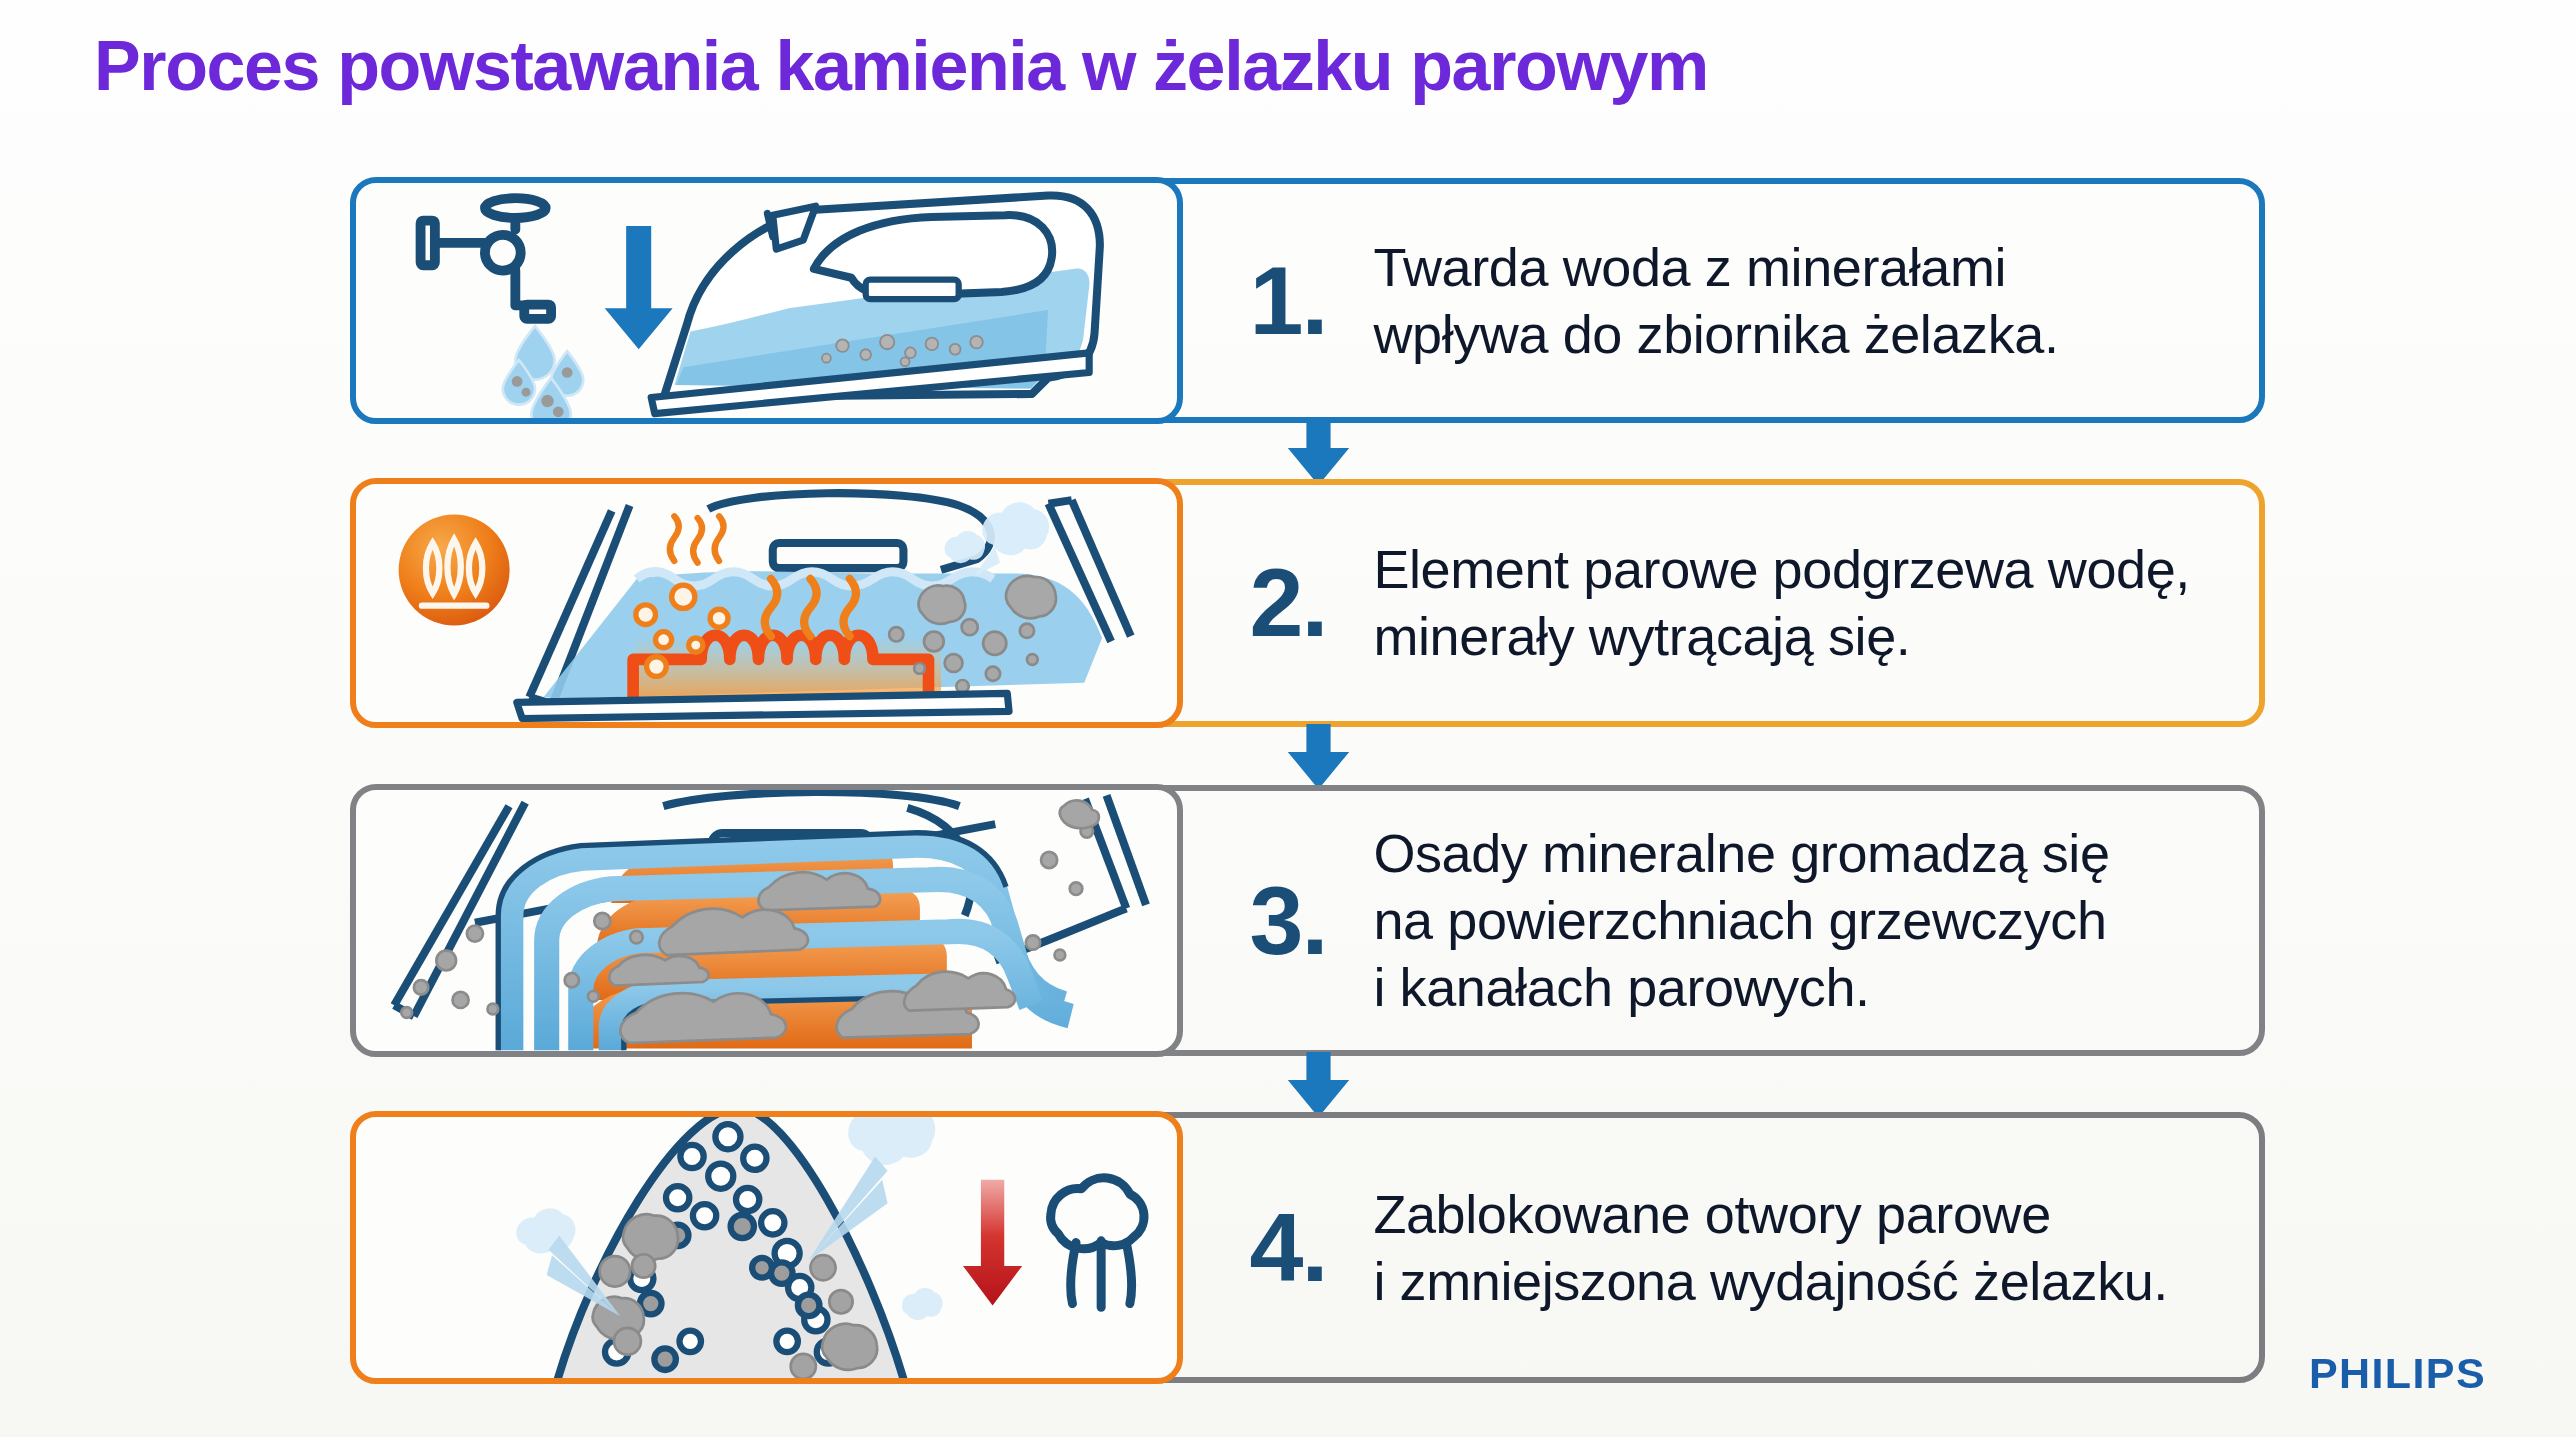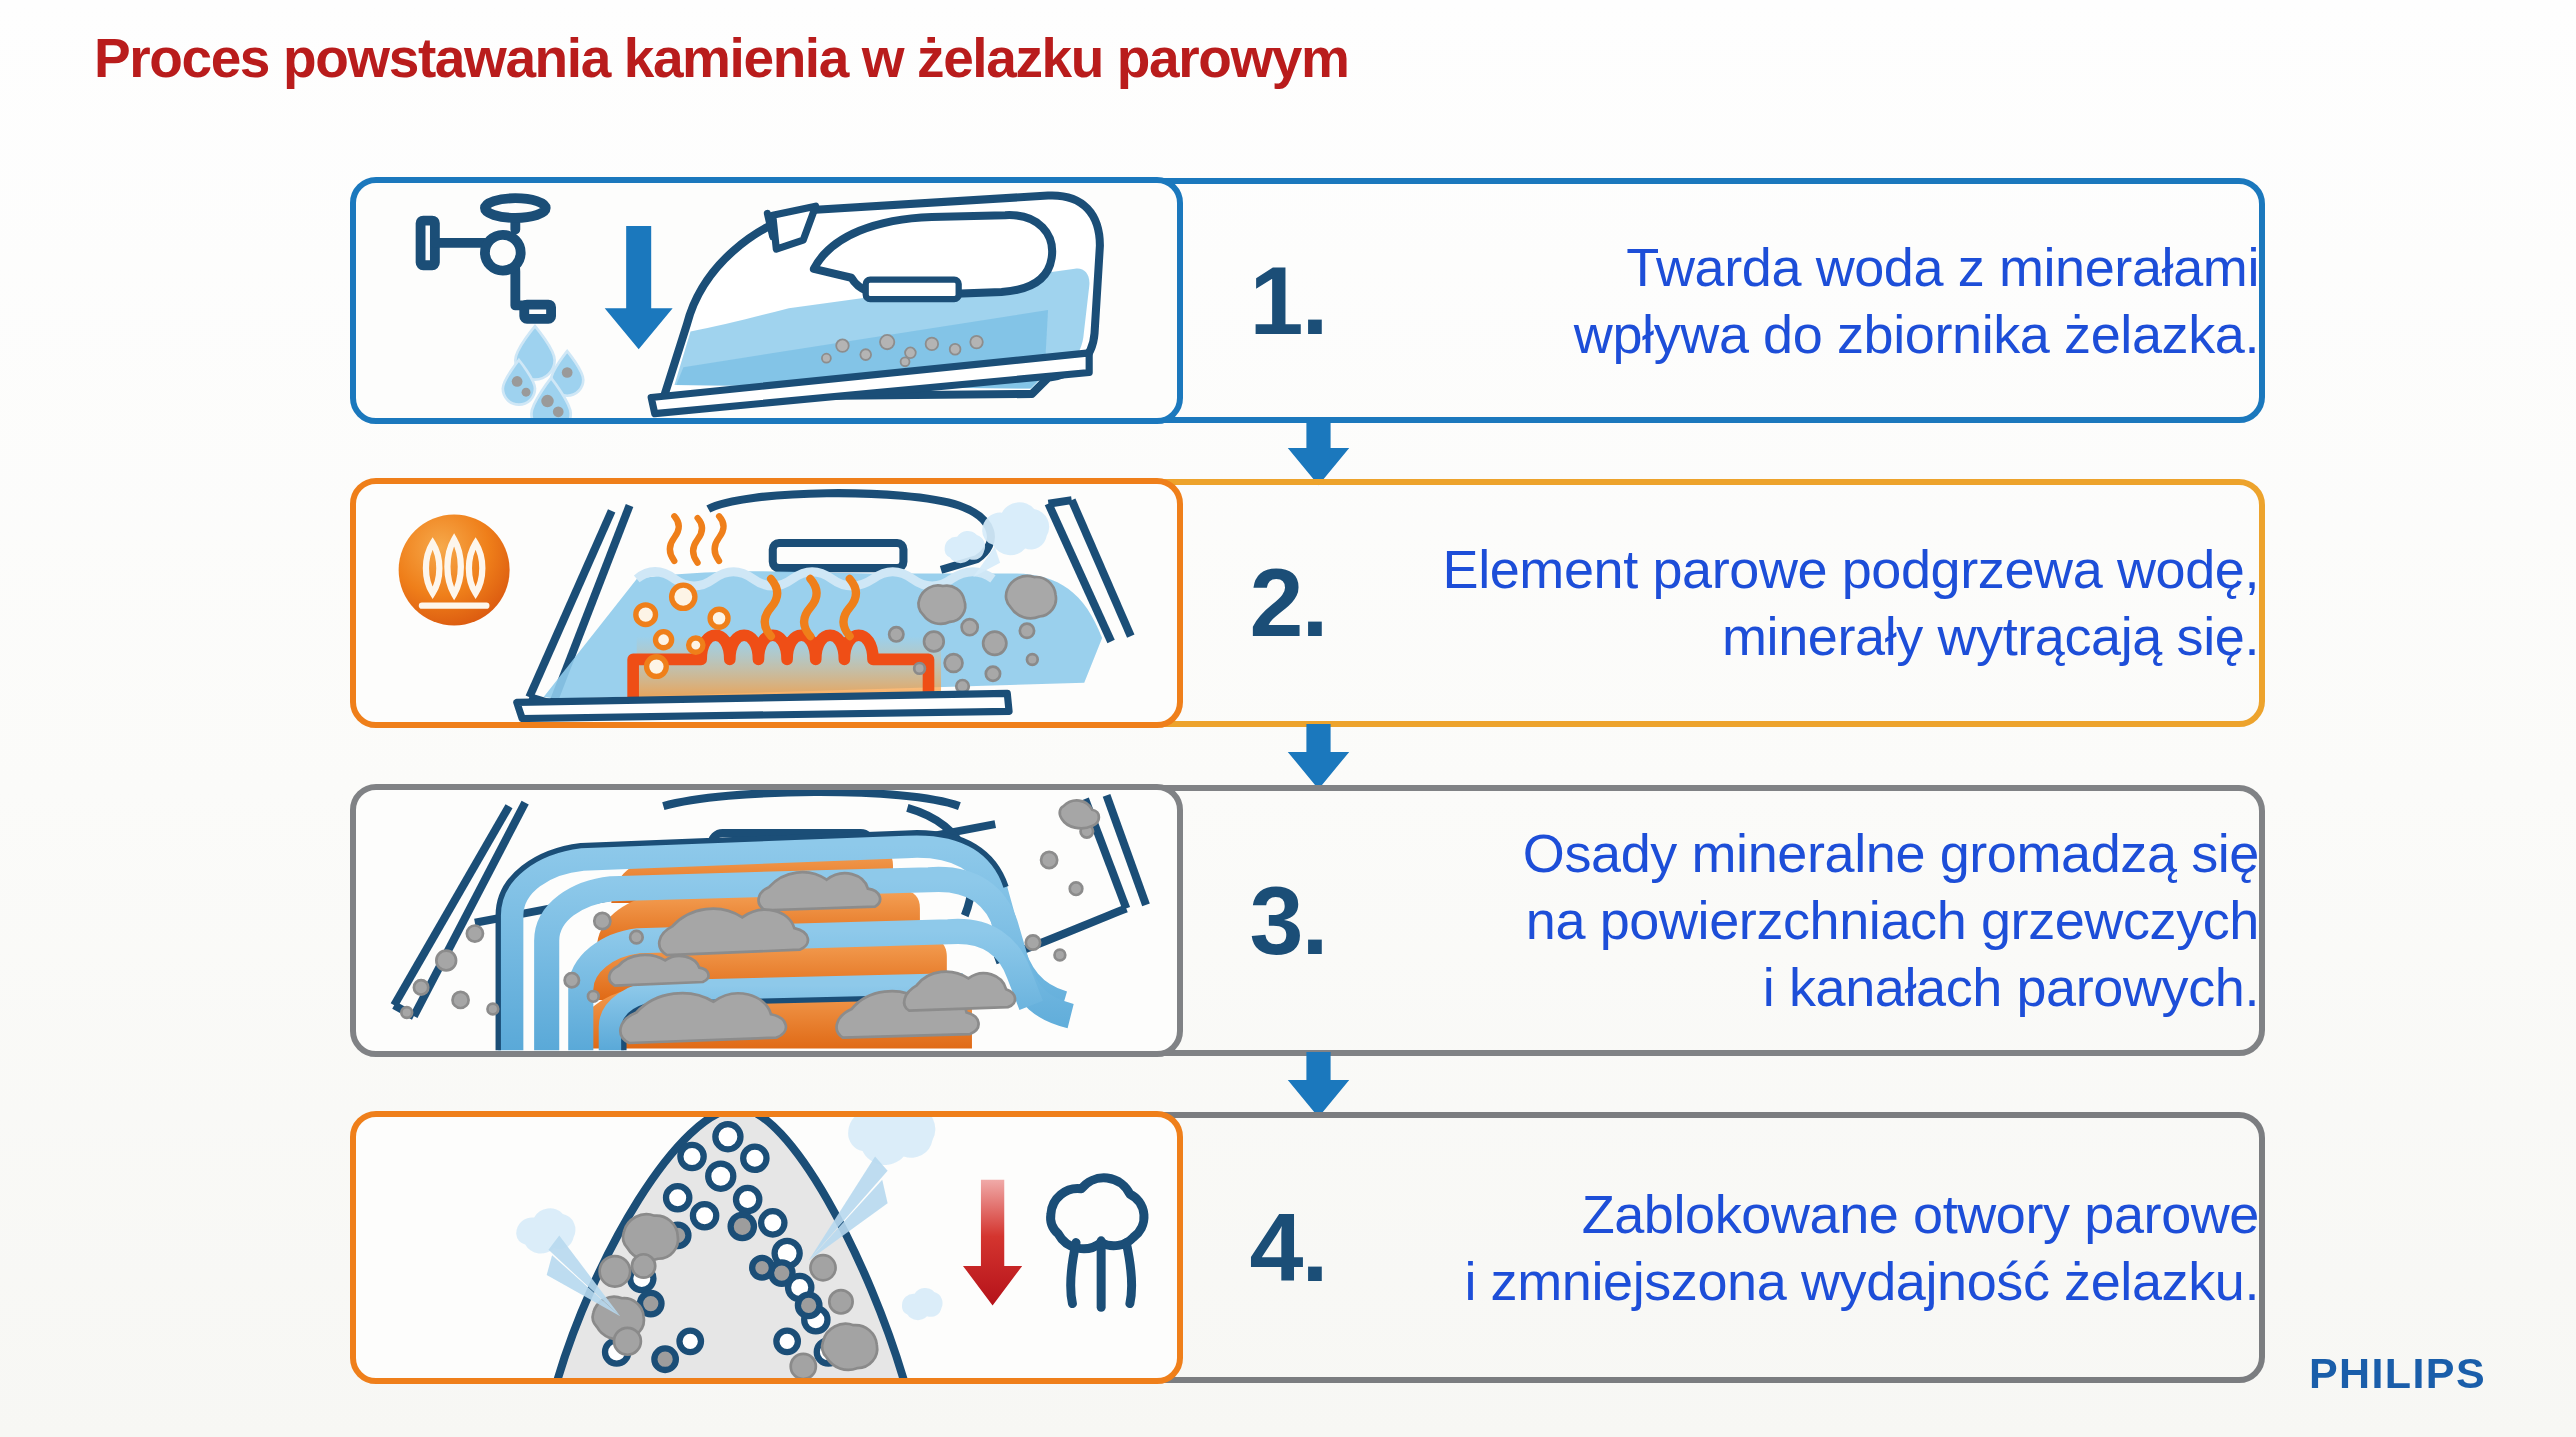--- a/index.html
+++ b/index.html
@@ -15,23 +15,23 @@
     background: linear-gradient(180deg,#fefefe 0%, #fbfbf9 55%, #f7f7f4 100%);
     position: relative;
   }
 
   
   #page-title {
     position: absolute;
     left: 94px;
     top: 26px;
     width: 2434px;
-    font-size: 55px;
+    font-size: 70px;
     font-weight: bold;
-    color: #b91c1c;
+    color: #6d28d9;
     letter-spacing: -1.4px;
     white-space: nowrap;
   }
 
   
   #steps {
     position: absolute;
     left: 0;
     top: 178px;
     width: 2576px;
@@ -88,24 +88,23 @@
     font-weight: bold;
     color: #1b4e77;
     line-height: .9;
     width: 124px;
     letter-spacing: -1.9px;
   }
   .step-lines {
     flex: 1 1 auto;
     font-size: 54px;
     line-height: 1.24;
-    color: #1d4ed8;
+    color: #0f172a;
     white-space: pre-line;
     letter-spacing: -0.4px;
-    text-align: right;
   }
 
   
   .connector {
     position: absolute;
     left: 1282px;
     width: 73px;
   }
   .connector svg { display:block; width:100%; height:100%; }
   .c1 { top: 242px; height: 67px; }

